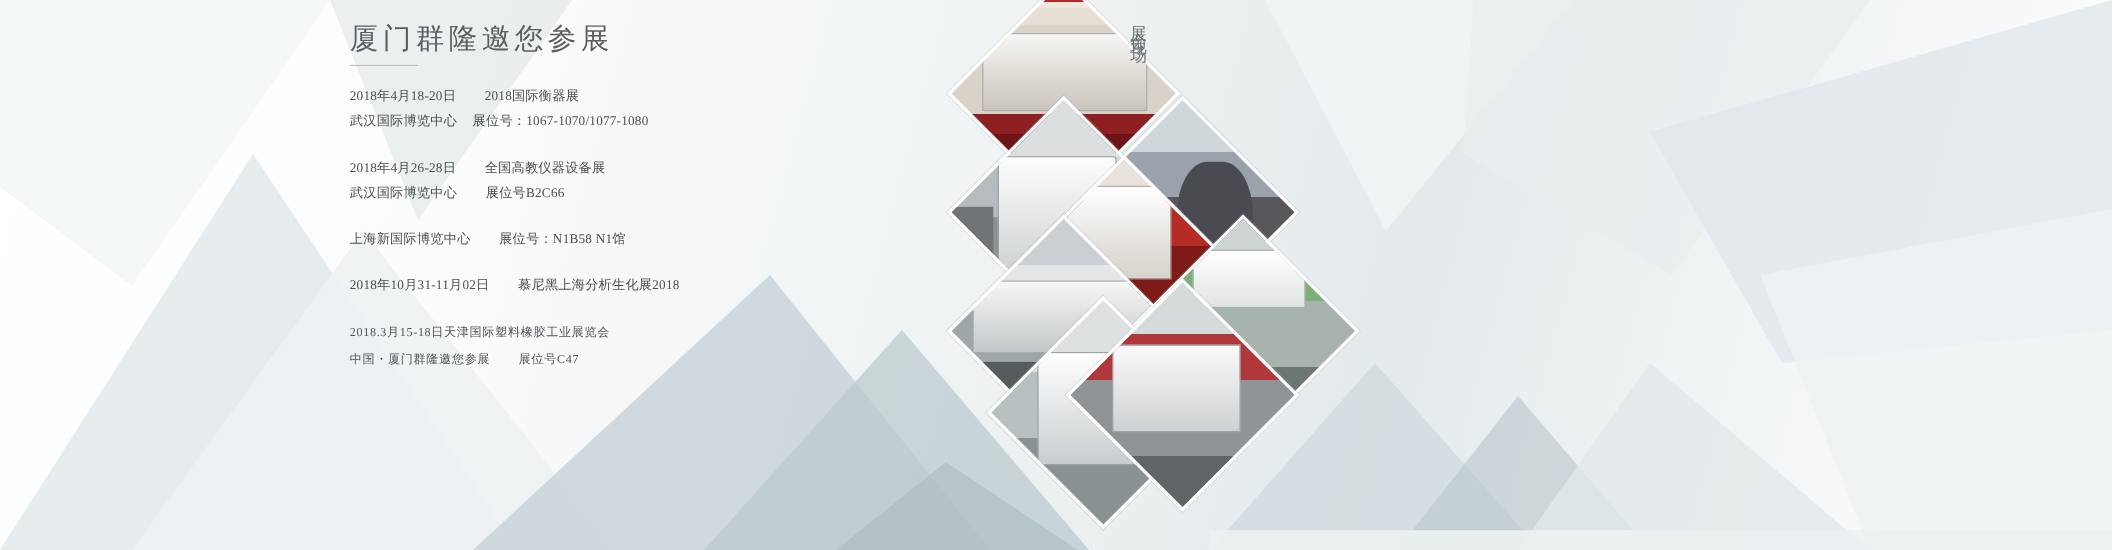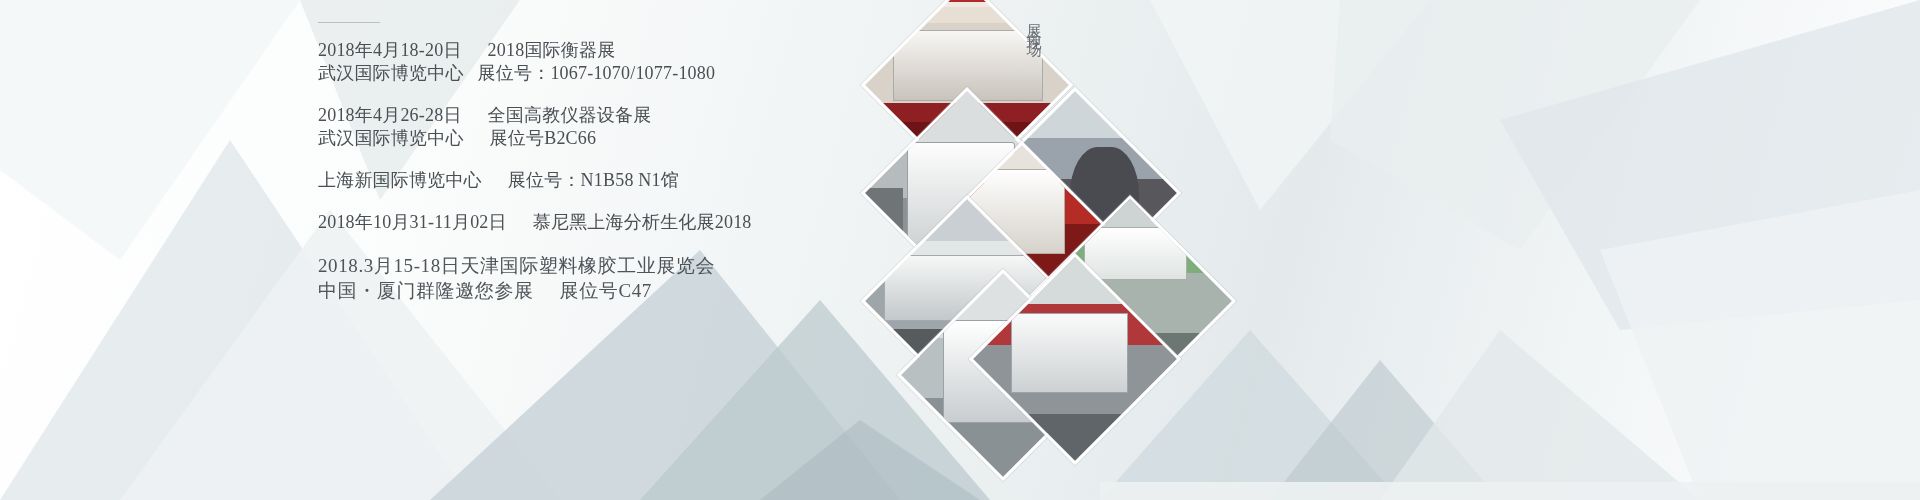--- a/index.html
+++ b/index.html
@@ -14,27 +14,27 @@
 
   
   .content{position:absolute;left:318px;top:18px;width:620px;}
   .title{
     font-size:26px;color:#5a5f63;letter-spacing:4px;font-weight:400;
     margin:0 0 6px 0;line-height:1.35;
   }
   .rule{width:62px;height:1px;background:#b9bfc2;margin:4px 0 16px 0;}
   .entry{margin-bottom:19px;}
   .entry .ln{
-    font-size:18px;color:#4a4f53;line-height:23px;white-space:nowrap;
+    font-size:12px;color:#4a4f53;line-height:23px;white-space:nowrap;
     letter-spacing:.2px;
   }
   .entry .ln .gap{display:inline-block;width:26px;}
   .entry .ln .gap-s{display:inline-block;width:14px;}
   .entry.last{margin-top:8px;}
-  .entry.last .ln{font-size:19px;color:#4e5458;line-height:25px;letter-spacing:.6px;}
+  .entry.last .ln{font-size:11px;color:#4e5458;line-height:25px;letter-spacing:.6px;}
 
   
   .collage{position:absolute;left:840px;top:0;width:420px;height:420px;}
   .dia{
     position:absolute;width:150px;height:150px;
     transform:rotate(45deg);overflow:hidden;
     border:3px solid #ffffff;box-sizing:border-box;
     box-shadow:0 0 0 1px rgba(160,170,175,.25);
   }
   .dia .inner{
@@ -107,20 +107,21 @@
     <polygon points="1600,250 1920,190 1920,500 1700,500" fill="#eef2f3" opacity="0.85"></polygon>
     <polygon points="1250,330 1400,500 1100,500" fill="#cfd9dd" opacity="0.75"></polygon>
     <polygon points="1380,360 1500,500 1270,500" fill="#b9c7cc" opacity="0.6"></polygon>
     <polygon points="860,420 980,500 760,500" fill="#a9bac1" opacity="0.55"></polygon>
     <polygon points="1500,330 1700,500 1380,500" fill="#e2e8ea" opacity="0.8"></polygon>
     <rect x="1100" y="482" width="820" height="18" fill="#edf1f2" opacity="0.9"></rect>
   </svg>
 
   <div class="content">
 
+    <h1 class="title">厦门群隆邀您参展</h1>
     <div class="rule"></div>
 
     <div class="entry">
       <div class="ln">
         <span>2018年4月18-20日</span><span class="gap"></span><span>2018国际衡器展</span>
       </div>
       <div class="ln">
         <span>武汉国际博览中心</span><span class="gap-s"></span><span>展位号：1067-1070/1077-1080</span>
       </div>
     </div>

